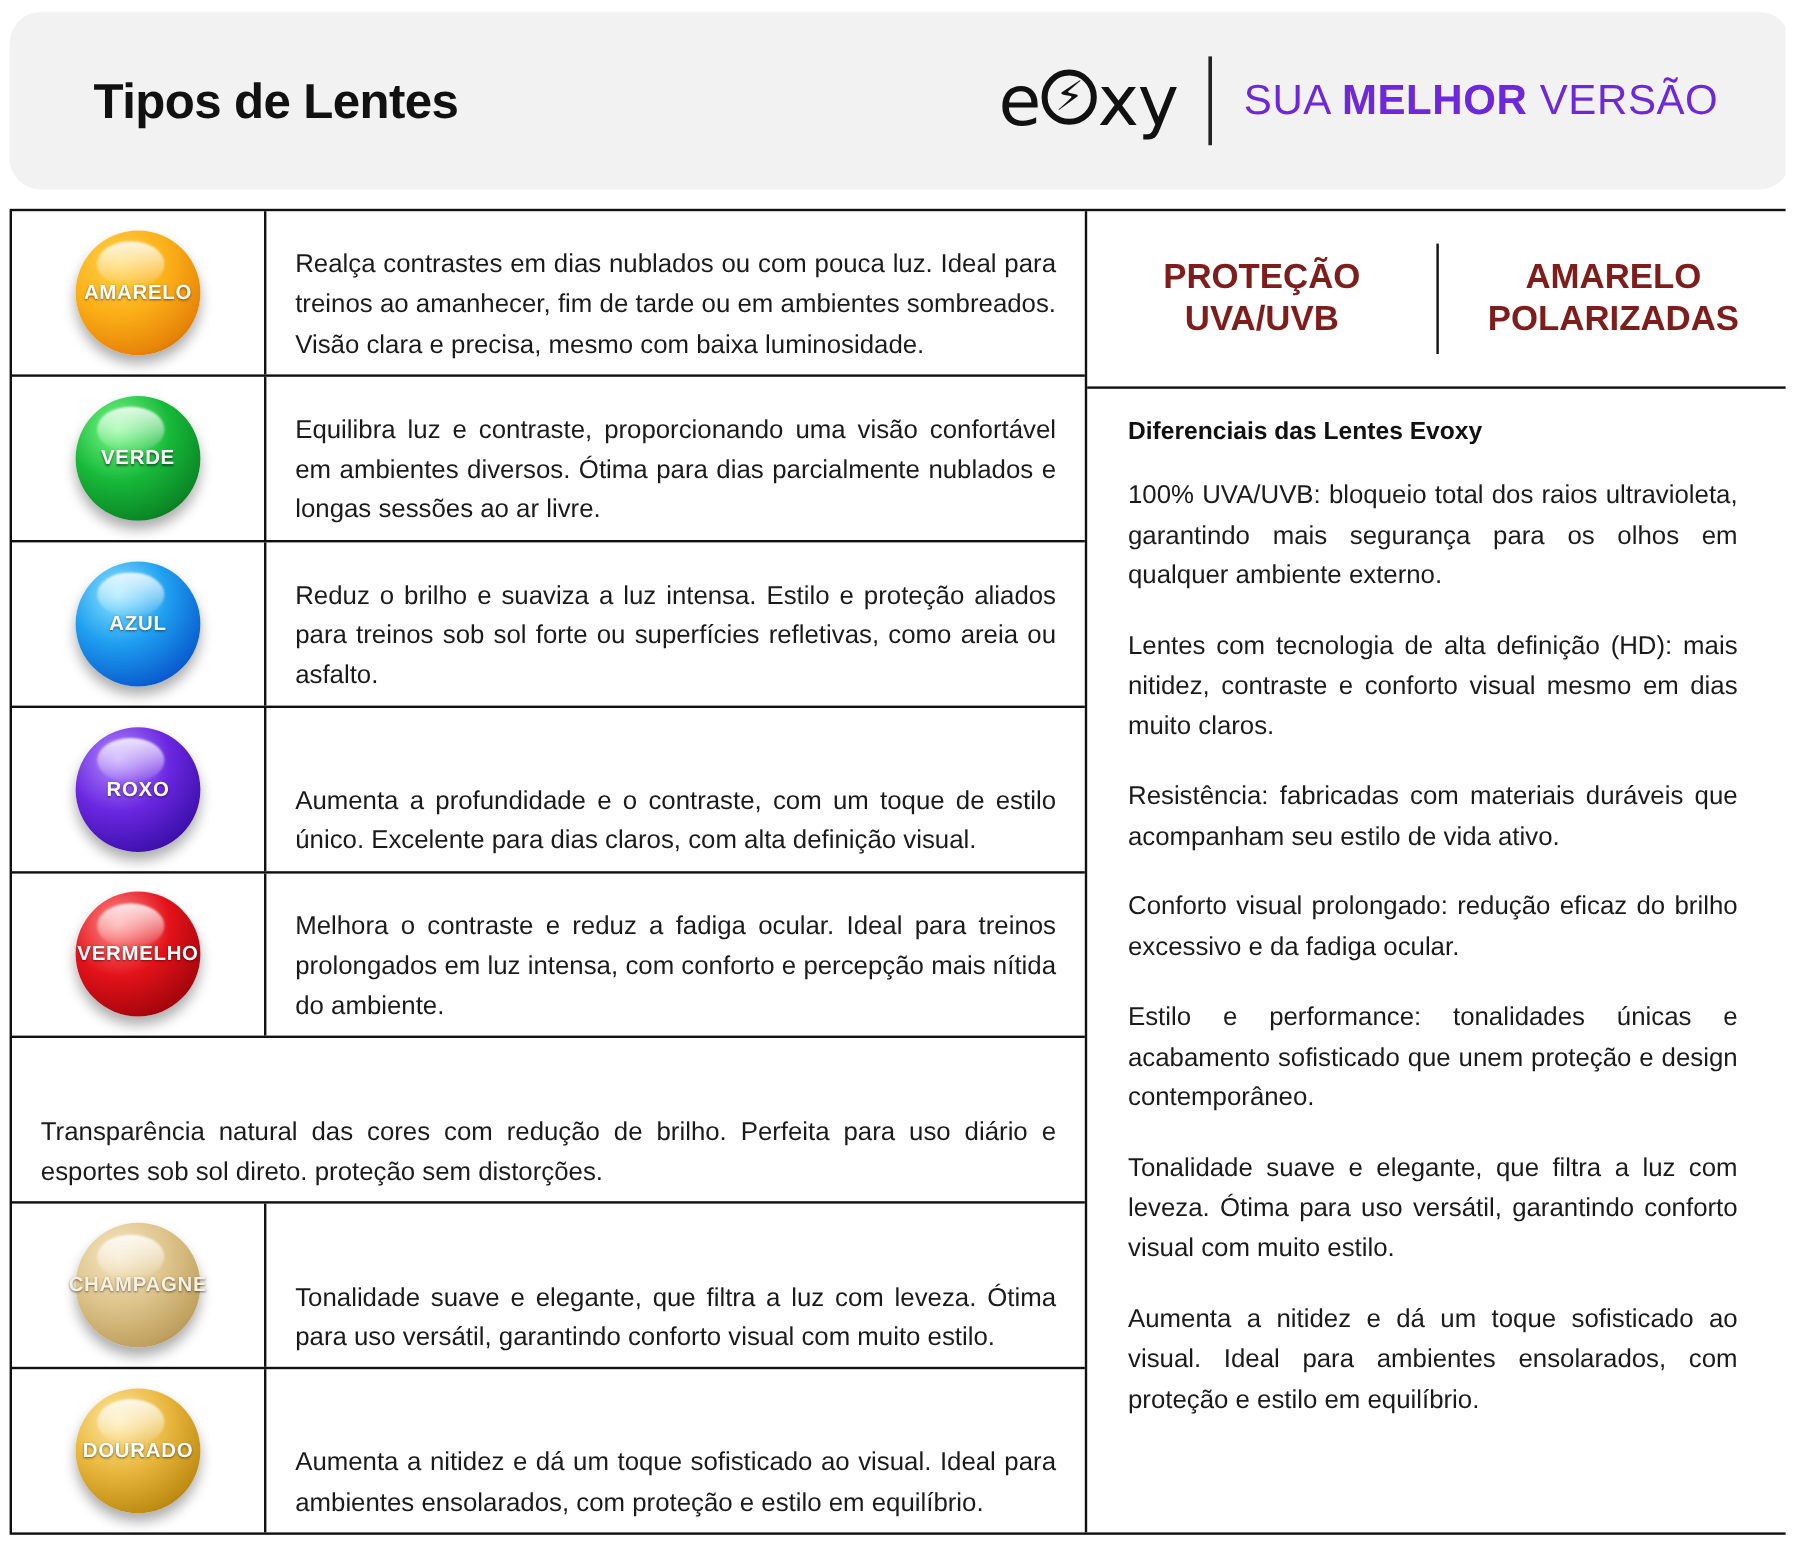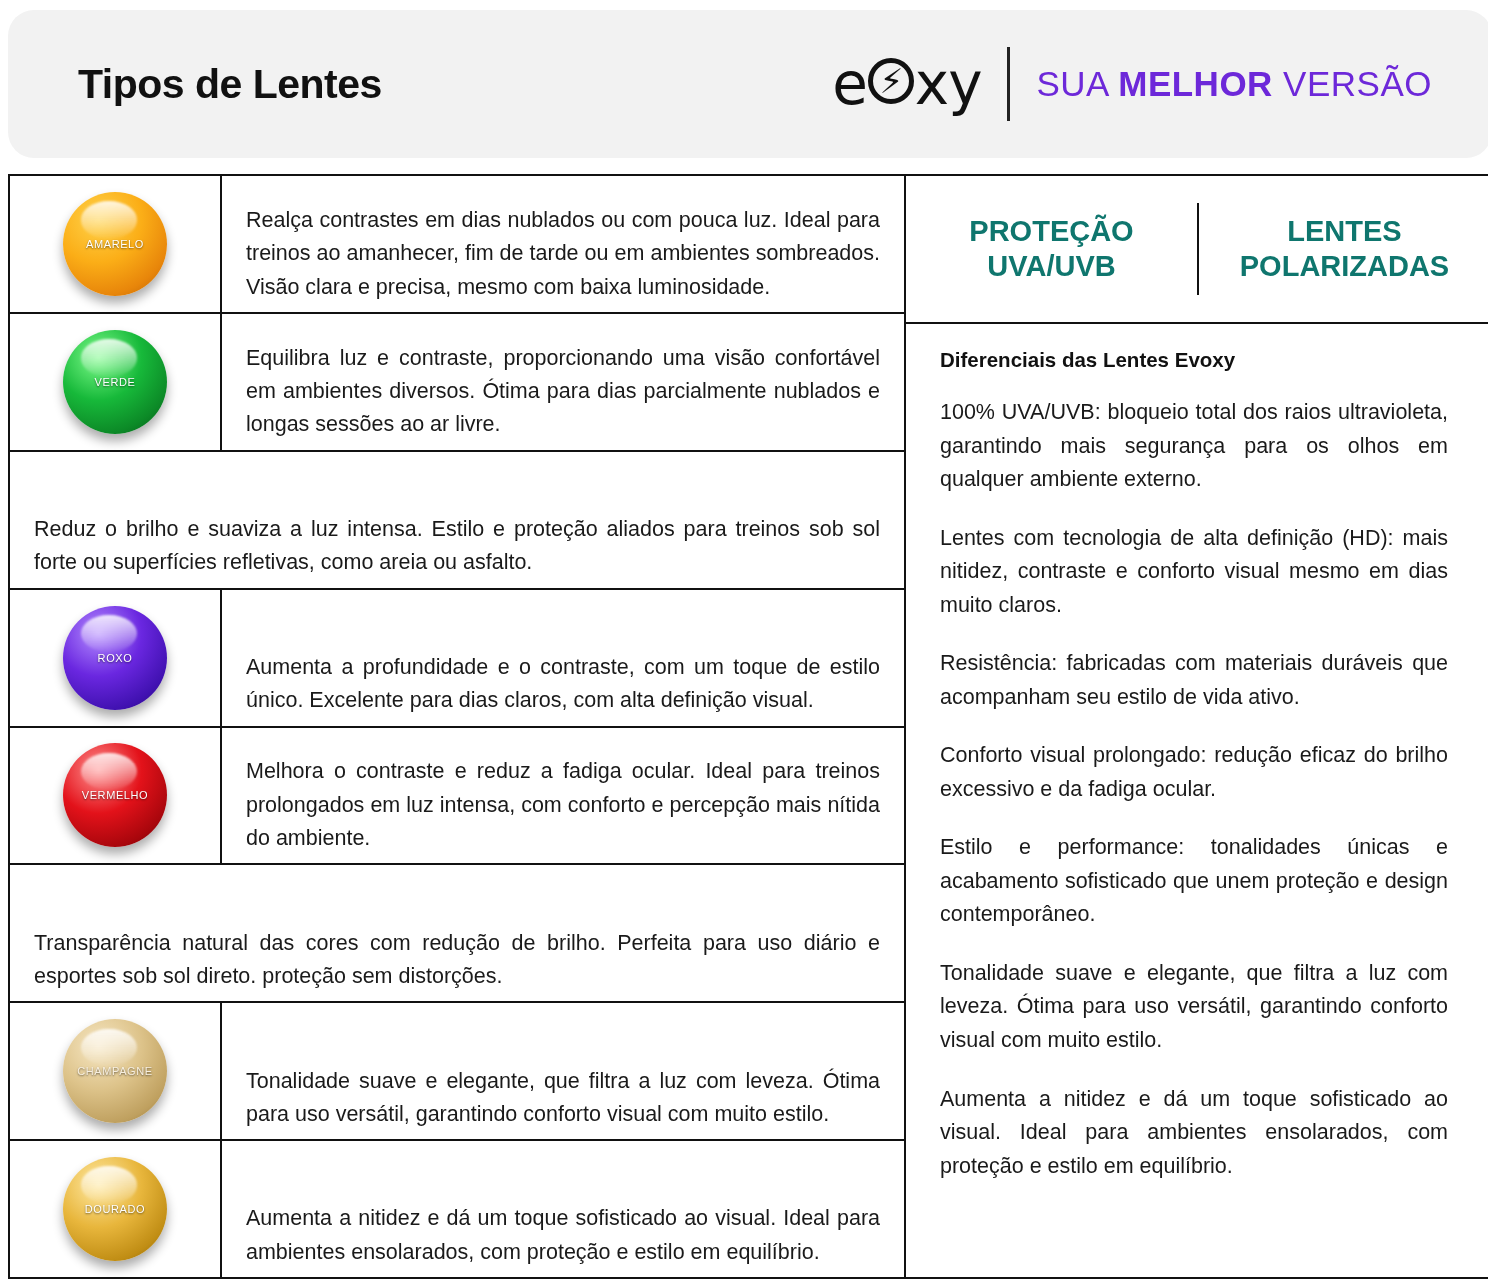--- a/index.html
+++ b/index.html
@@ -139,22 +139,22 @@
     position: absolute;
     left: 17%; top: 9%;
     width: 54%; height: 36%;
     border-radius: 50% 50% 50% 50%;
     background: linear-gradient(to bottom, rgba(255,255,255,0.85), rgba(255,255,255,0.04));
     filter: blur(1px);
   }
   .lens .label {
     position: relative;
     z-index: 3;
-    font-size: 11px;
-    font-weight: normal;
+    font-size: 17px;
+    font-weight: bold;
     color: #fff;
     letter-spacing: 0.6px;
     text-shadow: 0 1px 2px rgba(0,0,0,0.55);
     white-space: nowrap;
   }
   .lens.amarelo { background: radial-gradient(circle at 34% 26%, #ffd24a 0%, #fbae17 42%, #e8860a 74%, #b35c04 100%); }
   .lens.verde   { background: radial-gradient(circle at 34% 26%, #7dfb8a 0%, #17b93a 42%, #0c8a27 74%, #055216 100%); }
   .lens.azul    { background: radial-gradient(circle at 34% 26%, #8fe6ff 0%, #1f9ff0 40%, #0a5fd0 76%, #04308a 100%); }
   .lens.roxo    { background: radial-gradient(circle at 34% 26%, #b48cff 0%, #6a27e0 42%, #4011b0 76%, #230468 100%); justify-content: center; }
   .lens.vermelho{ background: radial-gradient(circle at 34% 26%, #ff8f8f 0%, #e3121a 42%, #a8060c 76%, #5c0105 100%); }
@@ -176,21 +176,21 @@
     display: flex;
     align-items: center;
     justify-content: center;
     gap: 0;
   }
   .rh-item {
     flex: 1;
     text-align: center;
     font-size: 29px;
     font-weight: bold;
-    color: #0f766e;
+    color: #7f1d1d;
     line-height: 1.22;
     padding: 0 10px;
   }
   .rh-sep {
     width: 2px;
     height: 92px;
     background: #111;
   }
   .right-body {
     flex: 1;
@@ -257,20 +257,26 @@
             <span class="glare"></span>
             <span class="label">VERDE</span>
           </div>
         </div>
         <div class="desc-cell">
           <div class="desc-text">Equilibra luz e contraste, proporcionando uma visão confortável em ambientes diversos. Ótima para dias parcialmente nublados e longas sessões ao ar livre.</div>
         </div>
       </div>
 
       <div class="row">
+        <div class="lens-cell">
+          <div class="lens azul">
+            <span class="glare"></span>
+            <span class="label">AZUL</span>
+          </div>
+        </div>
         <div class="desc-cell">
           <div class="desc-text">Reduz o brilho e suaviza a luz intensa. Estilo e proteção aliados para treinos sob sol forte ou superfícies refletivas, como areia ou asfalto.</div>
         </div>
       </div>
 
       <div class="row">
         <div class="lens-cell">
           <div class="lens roxo">
             <span class="glare"></span>
             <span class="label">ROXO</span>
@@ -322,21 +328,21 @@
           <div class="desc-text">Aumenta a nitidez e dá um toque sofisticado ao visual. Ideal para ambientes ensolarados, com proteção e estilo em equilíbrio.</div>
         </div>
       </div>
 
     </div>
 
     <div class="right-col">
       <div class="right-head">
         <div class="rh-item">PROTEÇÃO UVA/UVB</div>
         <div class="rh-sep"></div>
-        <div class="rh-item">LENTES POLARIZADAS</div>
+        <div class="rh-item">AMARELO POLARIZADAS</div>
       </div>
       <div class="right-body">
         <div class="rb-title">Diferenciais das Lentes Evoxy</div>
         <p class="rb-p">100% UVA/UVB: bloqueio total dos raios ultravioleta, garantindo mais segurança para os olhos em qualquer ambiente externo.</p>
         <p class="rb-p">Lentes com tecnologia de alta definição (HD): mais nitidez, contraste e conforto visual mesmo em dias muito claros.</p>
         <p class="rb-p">Resistência: fabricadas com materiais duráveis que acompanham seu estilo de vida ativo.</p>
         <p class="rb-p">Conforto visual prolongado: redução eficaz do brilho excessivo e da fadiga ocular.</p>
         <p class="rb-p">Estilo e performance: tonalidades únicas e acabamento sofisticado que unem proteção e design contemporâneo.</p>
         <p class="rb-p">Tonalidade suave e elegante, que filtra a luz com leveza. Ótima para uso versátil, garantindo conforto visual com muito estilo.</p>
         <p class="rb-p">Aumenta a nitidez e dá um toque sofisticado ao visual. Ideal para ambientes ensolarados, com proteção e estilo em equilíbrio.</p>

